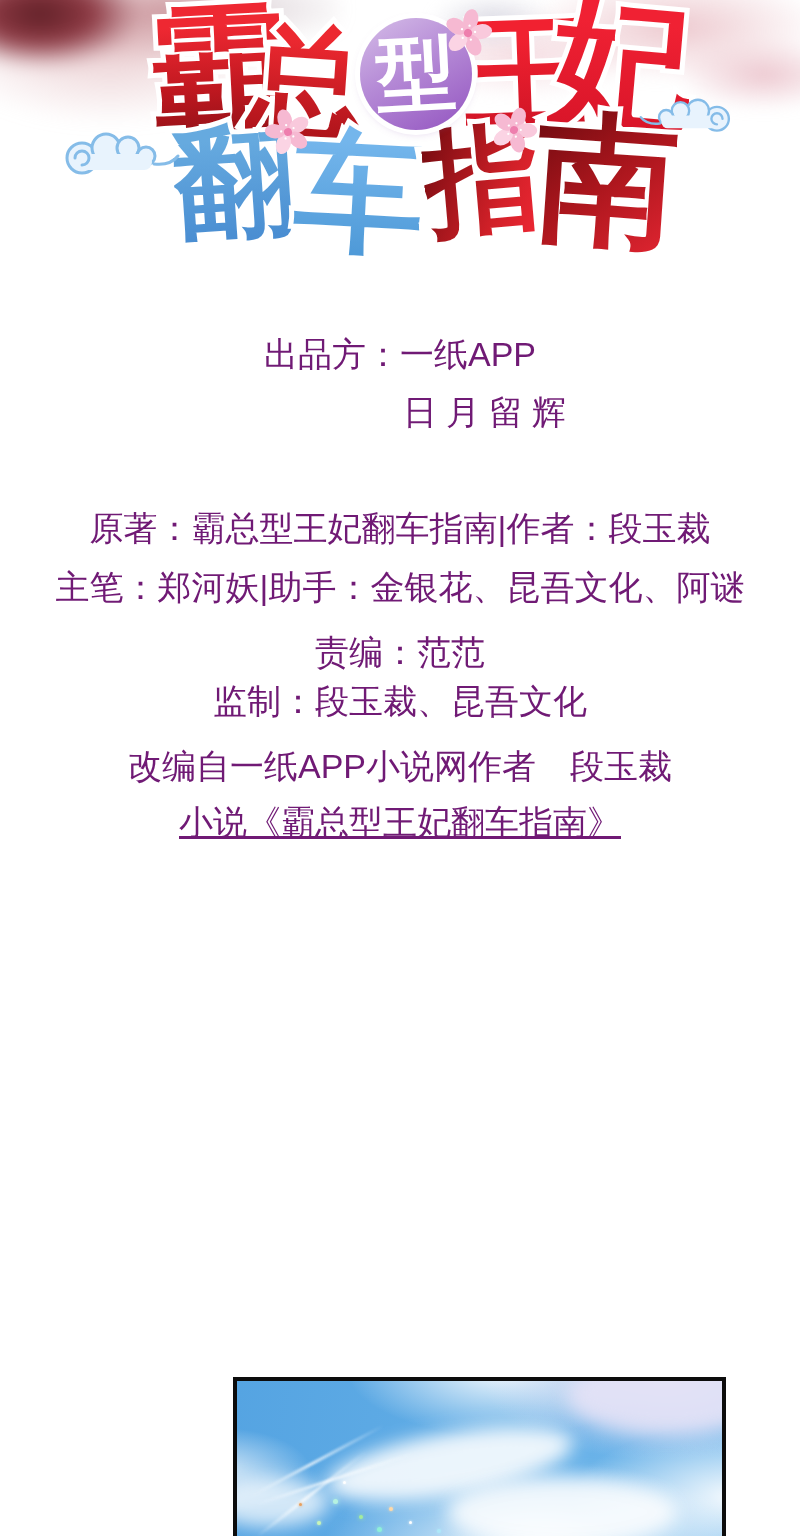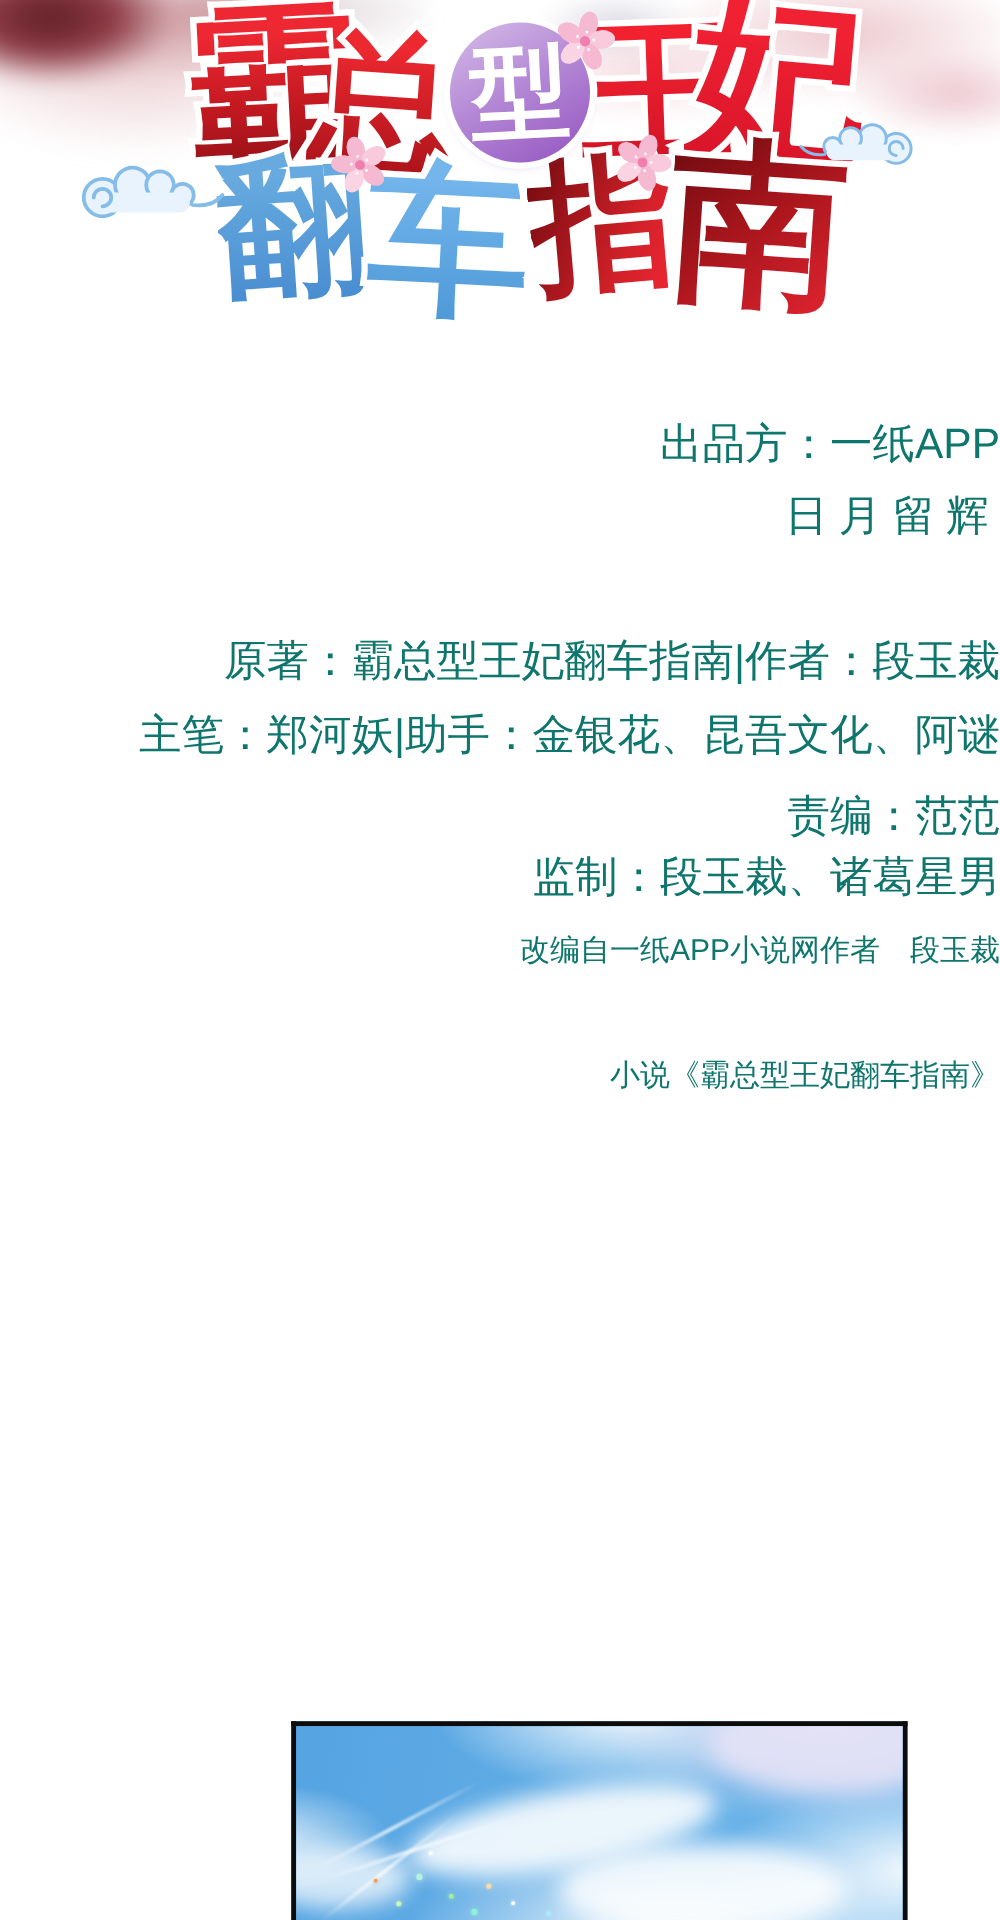--- a/index.html
+++ b/index.html
@@ -50,23 +50,23 @@
   .type-circle{position:absolute;left:360px;top:18px;width:112px;height:112px;border-radius:50%;
       background:linear-gradient(150deg,#d2b8e6 5%,#b58ad6 45%,#9659c2 95%);
       box-shadow:0 0 0 5px #ffffff,0 3px 8px rgba(150,100,180,.35);
       display:flex;align-items:center;justify-content:center;z-index:2;}
   .type-char{color:#ffffff;font-size:80px;font-weight:bold;line-height:1;transform:rotate(-3deg);
       font-family:"DejaVu Sans","Liberation Sans",sans-serif;}
 
   .deco{position:absolute;z-index:3;}
 
   
-  .credit-line{position:absolute;width:800px;text-align:right;color:#0f766e;}
+  .credit-line{position:absolute;width:800px;text-align:center;color:#701a75;}
   .credit-main{font-size:34px;}
-  .credit-small{font-size:24px;}
+  .credit-small{font-size:34px;}
   .credit-producer2{letter-spacing:9px;text-indent:178px;}
 
   
   .panel{position:absolute;left:233px;top:1377px;width:493px;height:159px;
          border:4px solid #0c0c0c;border-bottom:none;box-sizing:border-box;background:#63aee6;}
   .sky{position:absolute;left:0;top:0;right:0;bottom:0;overflow:hidden;
     background:
       radial-gradient(ellipse 250px 110px at 88% 0%,rgba(223,221,243,.95) 0%,rgba(223,221,243,0) 72%),
       radial-gradient(ellipse 210px 90px at 55% -8%,rgba(255,255,255,.95) 0%,rgba(255,255,255,0) 75%),
       radial-gradient(ellipse 300px 120px at 62% 108%,rgba(255,255,255,.97) 0%,rgba(255,255,255,0) 72%),
@@ -201,23 +201,23 @@
       <span class="t-fill">南</span>
     </div>
   </div>
 
   <div>
     <div class="credit-line credit-main" style="top:332px;">出品方：一纸APP</div>
     <div class="credit-line credit-main credit-producer2" style="top:390px;">日月留辉</div>
     <div class="credit-line credit-main" style="top:506px;">原著：霸总型王妃翻车指南|作者：段玉裁</div>
     <div class="credit-line credit-main" style="top:565px;">主笔：郑河妖|助手：金银花、昆吾文化、阿谜</div>
     <div class="credit-line credit-main" style="top:630px;">责编：范范</div>
-    <div class="credit-line credit-main" style="top:679px;">监制：段玉裁、诸葛星男</div>
+    <div class="credit-line credit-main" style="top:679px;">监制：段玉裁、昆吾文化</div>
     <div class="credit-line credit-small" style="top:744px;">改编自一纸APP小说网作者　段玉裁</div>
-    <div class="credit-line credit-small" style="top:844px;">小说《霸总型王妃翻车指南》</div>
+    <div class="credit-line credit-small" style="top:800px;text-decoration:underline;">小说《霸总型王妃翻车指南》</div>
   </div>
 
   <div class="panel">
     <div class="sky">
       <div class="cloudblob cb4"></div>
       <div class="cloudblob cb1"></div>
       <div class="cloudblob cb2"></div>
       <div class="cloudblob cb3"></div>
       <div class="ray r1"></div>
       <div class="ray r2"></div>

